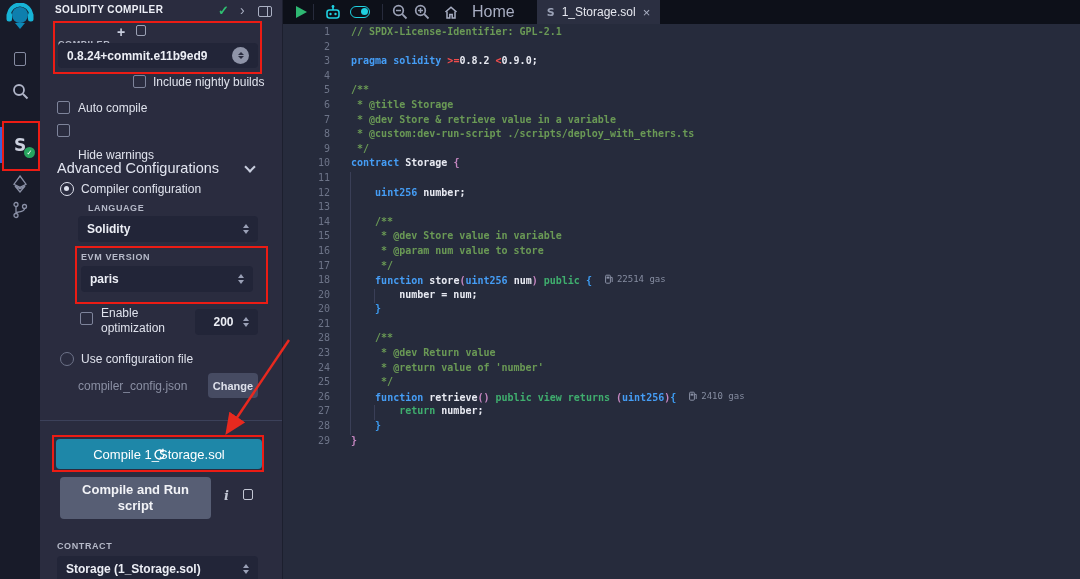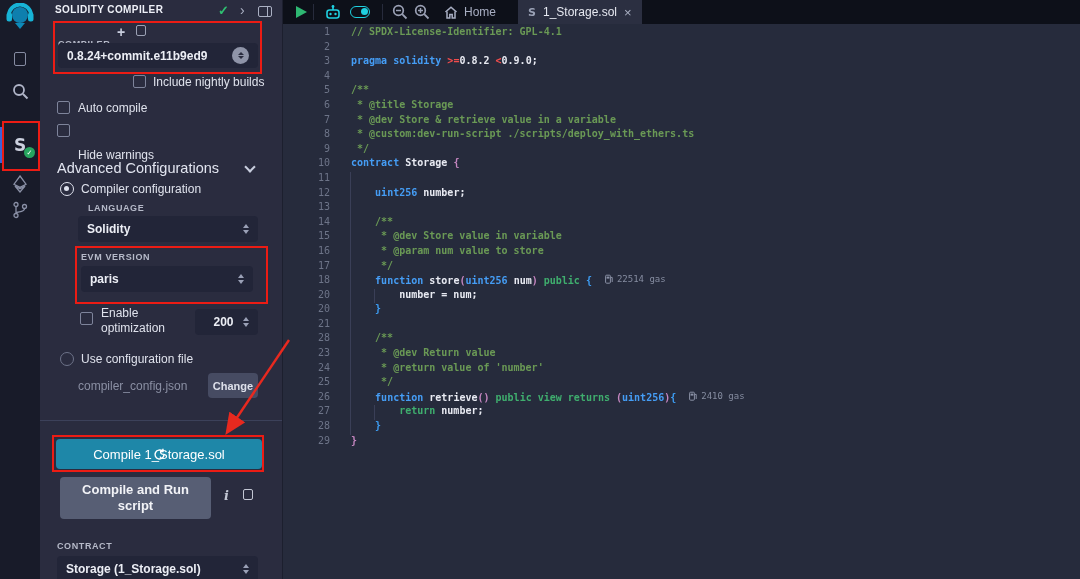--- a/index.html
+++ b/index.html
@@ -68,21 +68,21 @@
   .overlay{ position:absolute; left:0; top:0; pointer-events:none; }
 
   
   .topbar{ position:absolute; left:283px; top:0; width:797px; height:24px; background:#0d1019;
            display:flex; align-items:center; }
   .tb-div{ width:1px; height:16px; background:#272b3c; margin:0 6px; }
   .play{ width:0; height:0; border-left:11px solid #2eb872; border-top:6.5px solid transparent;
          border-bottom:6.5px solid transparent; margin-left:13px; }
   .toggle{ width:20px; height:12px; border:1.6px solid #1fd0e0; border-radius:7px; position:relative; margin-left:8px;}
   .toggle::after{ content:""; position:absolute; right:1px; top:1px; width:7px; height:7px; border-radius:50%; background:#1fd0e0;}
-  .tb-text{ color:#a8aec2; font-size:12px; margin-left:6px; }
+  .tb-text{ color:#a8aec2; font-size:16px; margin-left:14px; }
   .tab{ height:24px; background:#2b2f41; display:flex; align-items:center; padding:0 10px; margin-left:22px;
         color:#e6e8f0; font-size:12px; gap:7px; }
   .tab .sol-s{ color:#9aa1b5; font:700 11px "DejaVu Sans", sans-serif; }
   .tab .x{ color:#aab0c3; font-size:13px; }
 
   
   .editor{ position:absolute; left:283px; top:24px; right:0; bottom:0; background:#262b3c; padding-top:2px; }
   .code-line{ display:flex; height:14.6px; line-height:14.6px; font:700 10px "DejaVu Sans Mono", monospace; }
   .ln{ width:47px; text-align:right; color:#6d7488; font-weight:400; flex:none; }
   .lt{ margin-left:21px; position:relative; white-space:pre; }
@@ -259,21 +259,21 @@
       <span class="sol-s">S</span>
       <span>1_Storage.sol</span>
       <span class="x">×</span>
     </div>
   </div>
 
   <div class="editor">
     <div id="code-lines">
         <div class="code-line">
           <span class="ln">1</span>
-          <span class="lt"><span class="com">// SPDX-License-Identifier: GPL-4.1</span></span>
+          <span class="lt"><span class="com">// SPDX-License-Identifier: GPL-2.1</span></span>
         </div>
         <div class="code-line">
           <span class="ln">2</span>
           <span class="lt"></span>
         </div>
         <div class="code-line">
           <span class="ln">3</span>
           <span class="lt"><span class="kw">pragma</span><span class="pl"> </span><span class="kw">solidity</span><span class="pl"> </span><span class="op">&gt;=</span><span class="pl">0.8.2 </span><span class="op">&lt;</span><span class="pl">0.9.0;</span></span>
         </div>
         <div class="code-line">

